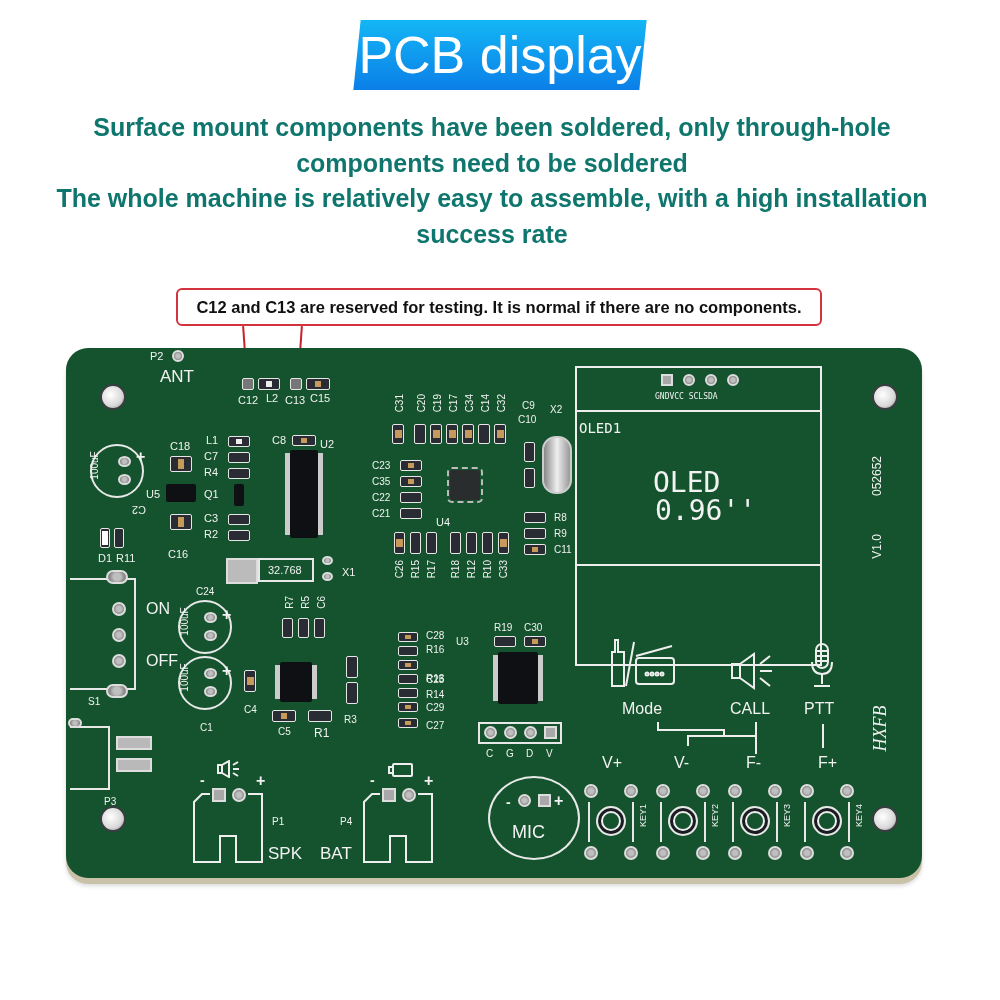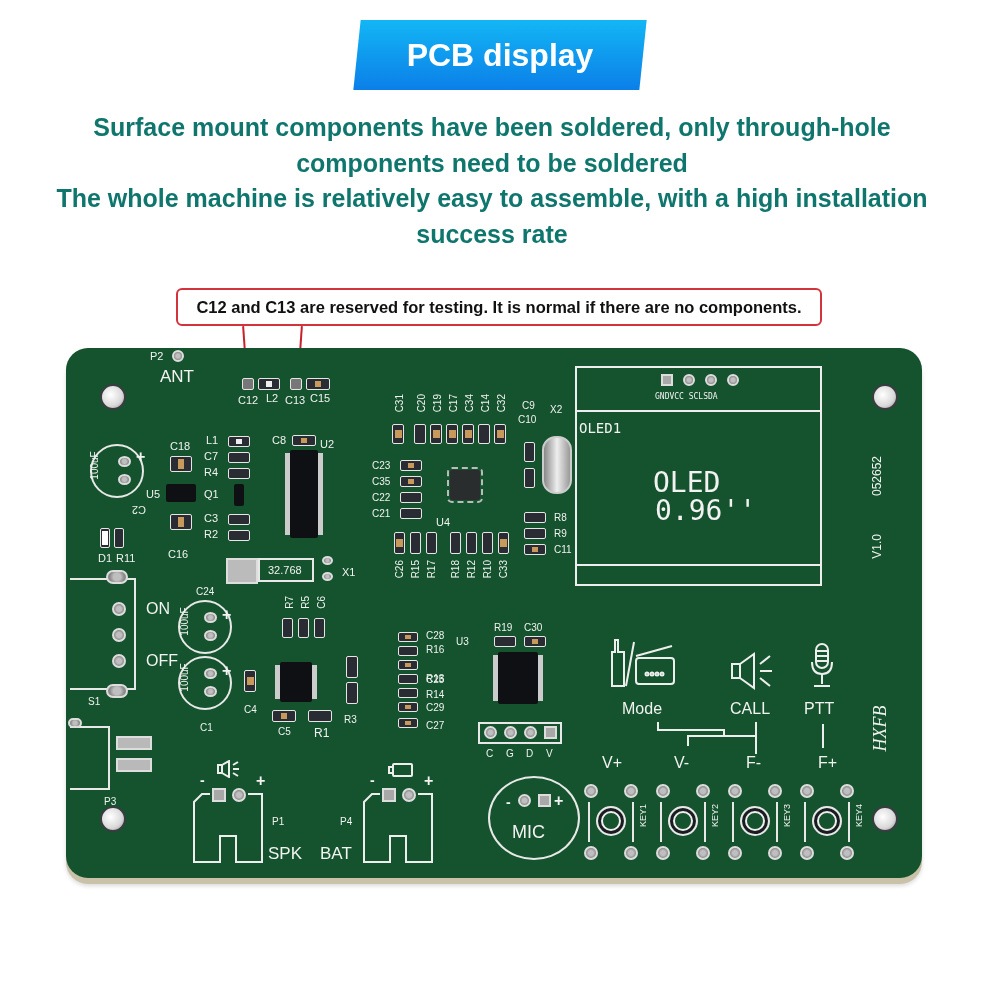--- a/index.html
+++ b/index.html
@@ -7,21 +7,21 @@
   body { position: relative; font-family: "Liberation Sans", sans-serif; }
 
   .banner {
     position: absolute; left: 357px; top: 20px; width: 286px; height: 70px;
     background: linear-gradient(180deg, #13b6f5 0%, #0b7fe8 100%);
     transform: skewX(-6deg);
   }
   .banner-text {
     position: absolute; left: 357px; top: 20px; width: 286px; height: 70px;
     display: flex; align-items: center; justify-content: center;
-    color: #ffffff; font-weight: bold; font-size: 32px; letter-spacing: 0px;
+    color: #ffffff; font-weight: normal; font-size: 52px; letter-spacing: 0px;
   }
   .desc {
     position: absolute; left: 12px; top: 110px; width: 960px; text-align: center;
     font-size: 25px; font-weight: bold; color: #0f766e; line-height: 35.5px;
   }
   .note {
     position: absolute; left: 176px; top: 288px; width: 646px; height: 38px;
     border: 2px solid #d2333c; border-radius: 6px; background: #fff;
     display: flex; align-items: center; justify-content: center;
     font-size: 16.5px; color: #111; font-weight: bold;
@@ -36,21 +36,21 @@
   .hole { position: absolute; width: 26px; height: 26px; border-radius: 50%;
           background: radial-gradient(circle at 40% 40%, #ffffff 0%, #d9d9d9 60%, #8a8a8a 100%);
           border: 2px solid #3a3c42; }
   .silk { position: absolute; color: #f2f2f2; font-family: "Liberation Sans", sans-serif; white-space: nowrap; }
   .box { position: absolute; border: 2px solid #e8e8e8; }
   .pad { position: absolute; border-radius: 50%; background: radial-gradient(circle, #bfbfbf 35%, #8a8a8a 70%); border: 2px solid #ddd; }
   .sqpad { position: absolute; background: #a8a8a8; border: 2px solid #ddd; }
   .smd { position: absolute; border: 1.5px solid #e6e6e6; border-radius: 2px; background: #2a2c33; }
   .smd i { position: absolute; top: 2px; bottom: 2px; left: 35%; right: 35%; background: #c79a5b; }
   .chip { position: absolute; background: #0f1013; border-radius: 2px; }
-  .oled-frame { position: absolute; left: 509px; top: 18px; width: 247px; height: 220px; border: 2px solid #eee; }
+  .oled-frame { position: absolute; left: 509px; top: 18px; width: 247px; height: 300px; border: 2px solid #eee; }
   .mono { font-family: "DejaVu Sans Mono", monospace; }
   .vert { writing-mode: vertical-rl; transform: rotate(180deg); }
 </style>
 </head>
 <body>
 
 <div class="banner"></div>
 <div class="banner-text">PCB display</div>
 
 <div class="desc">

